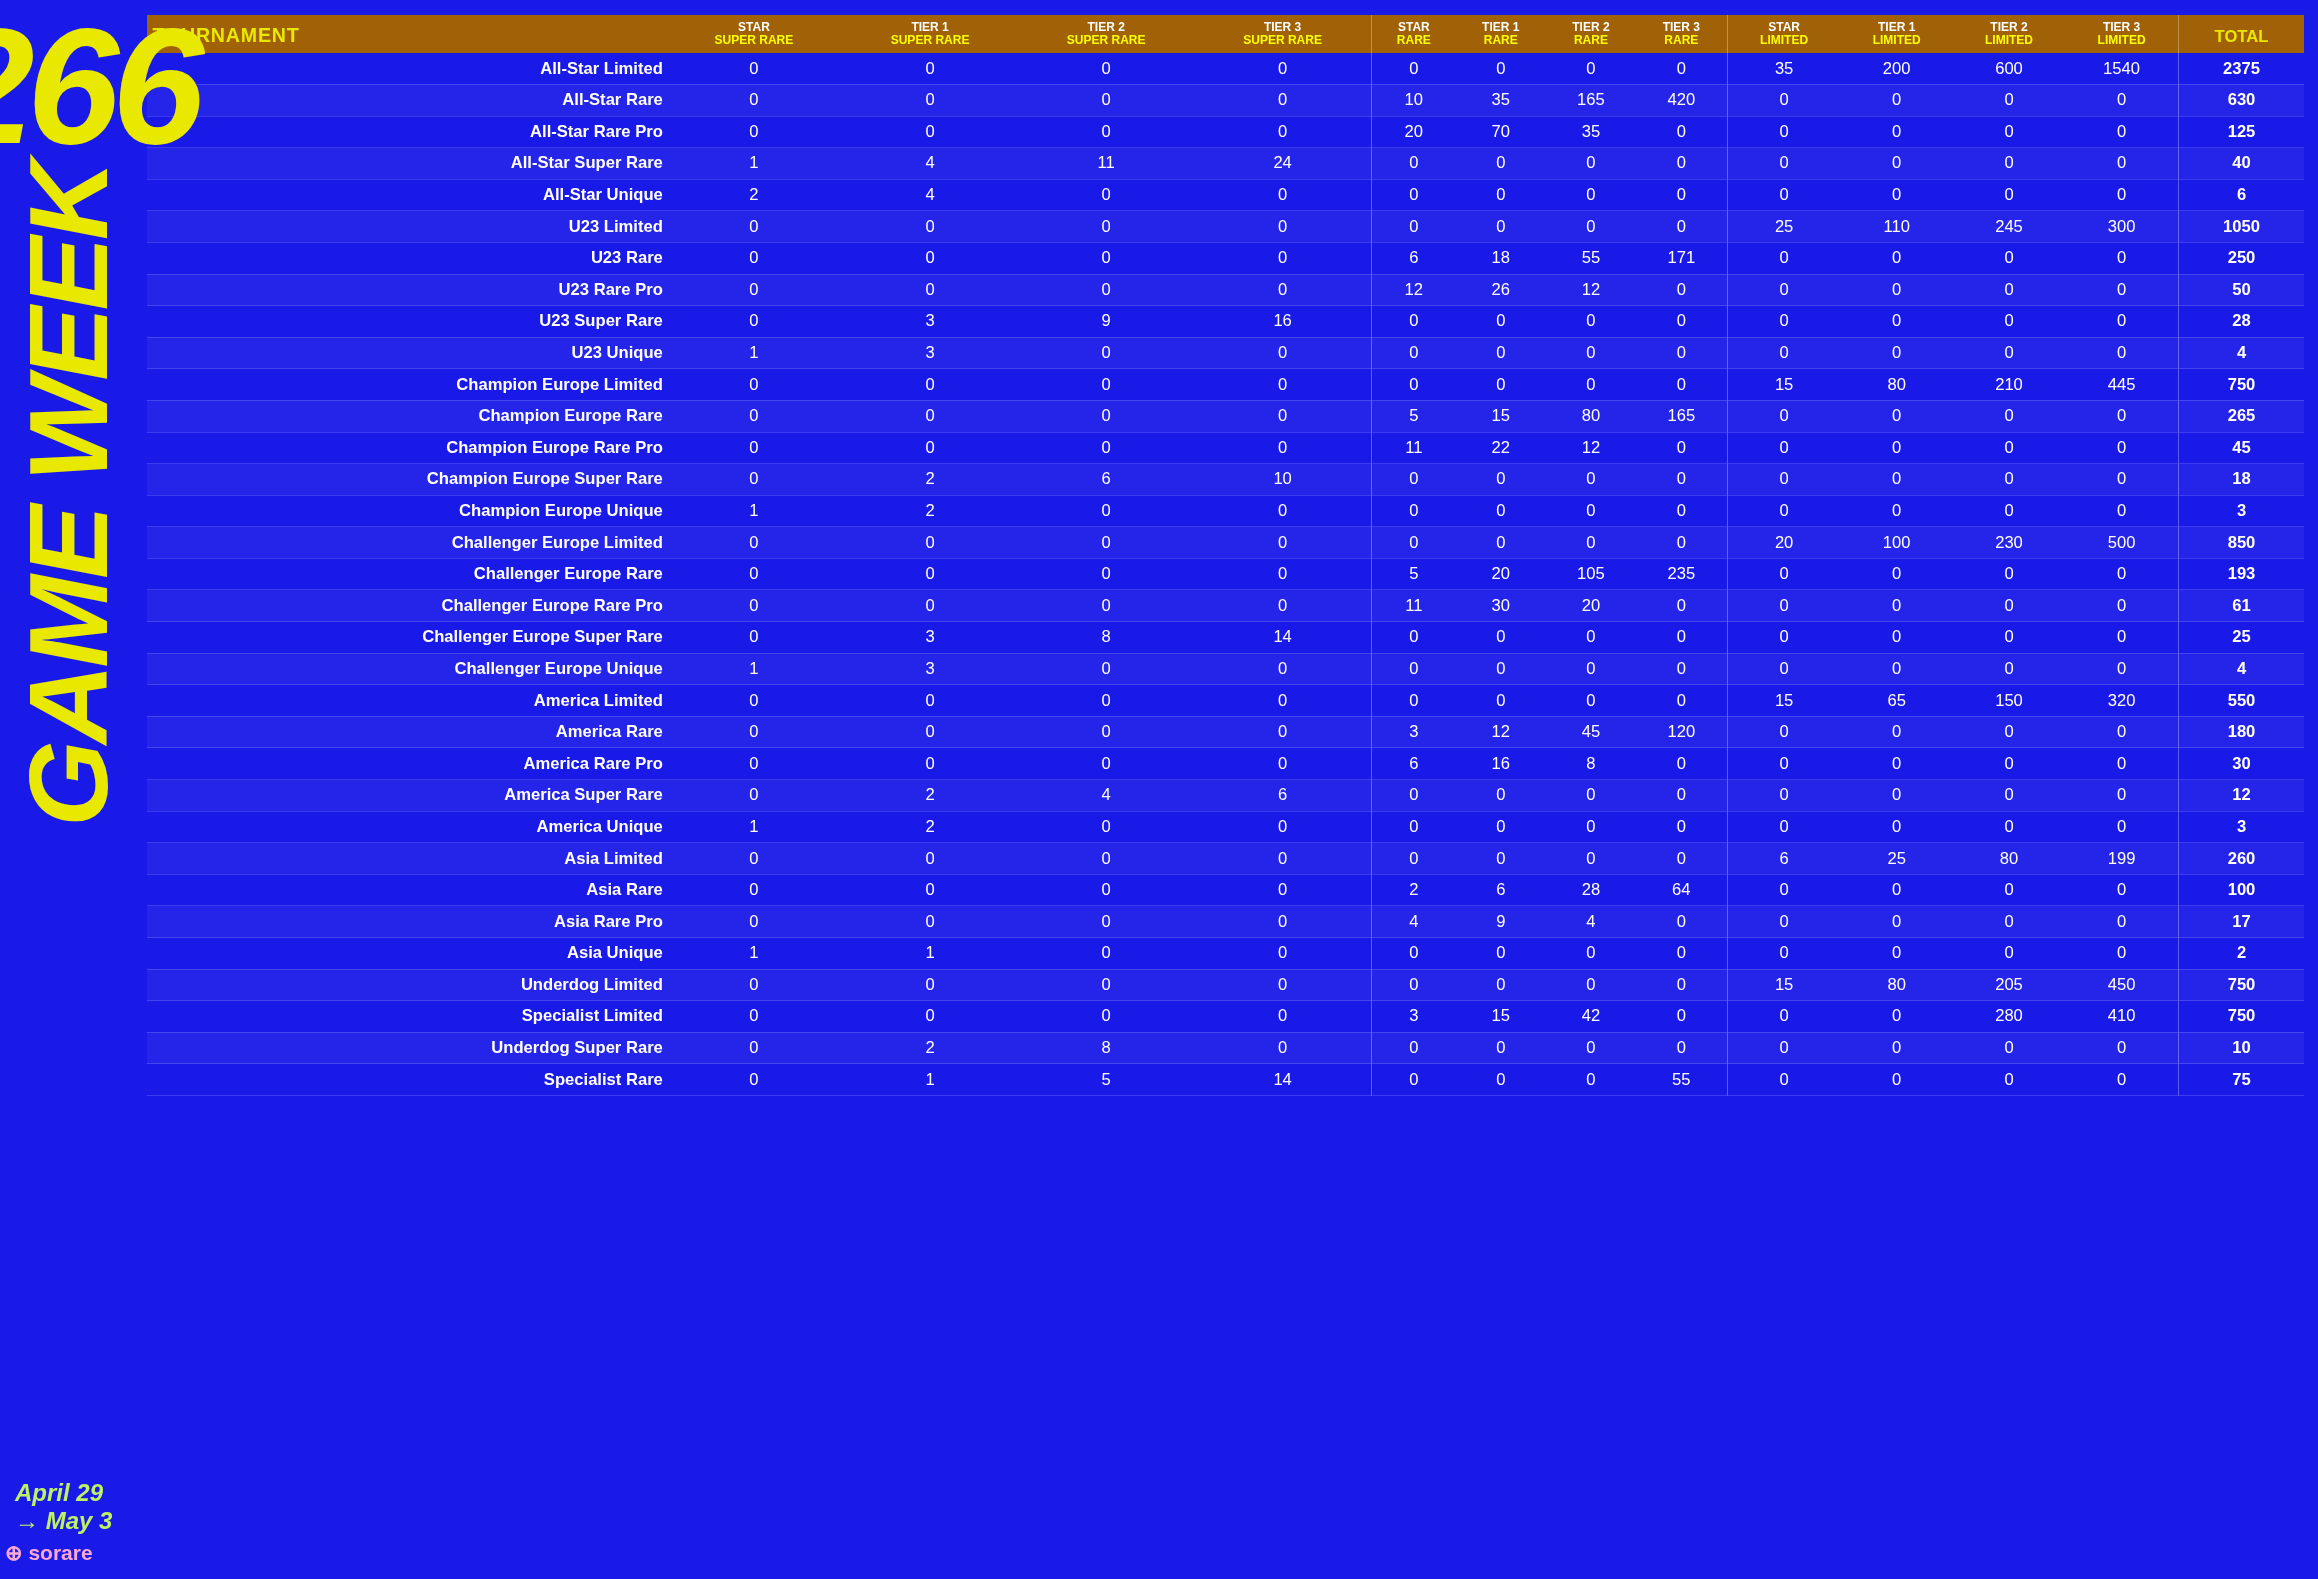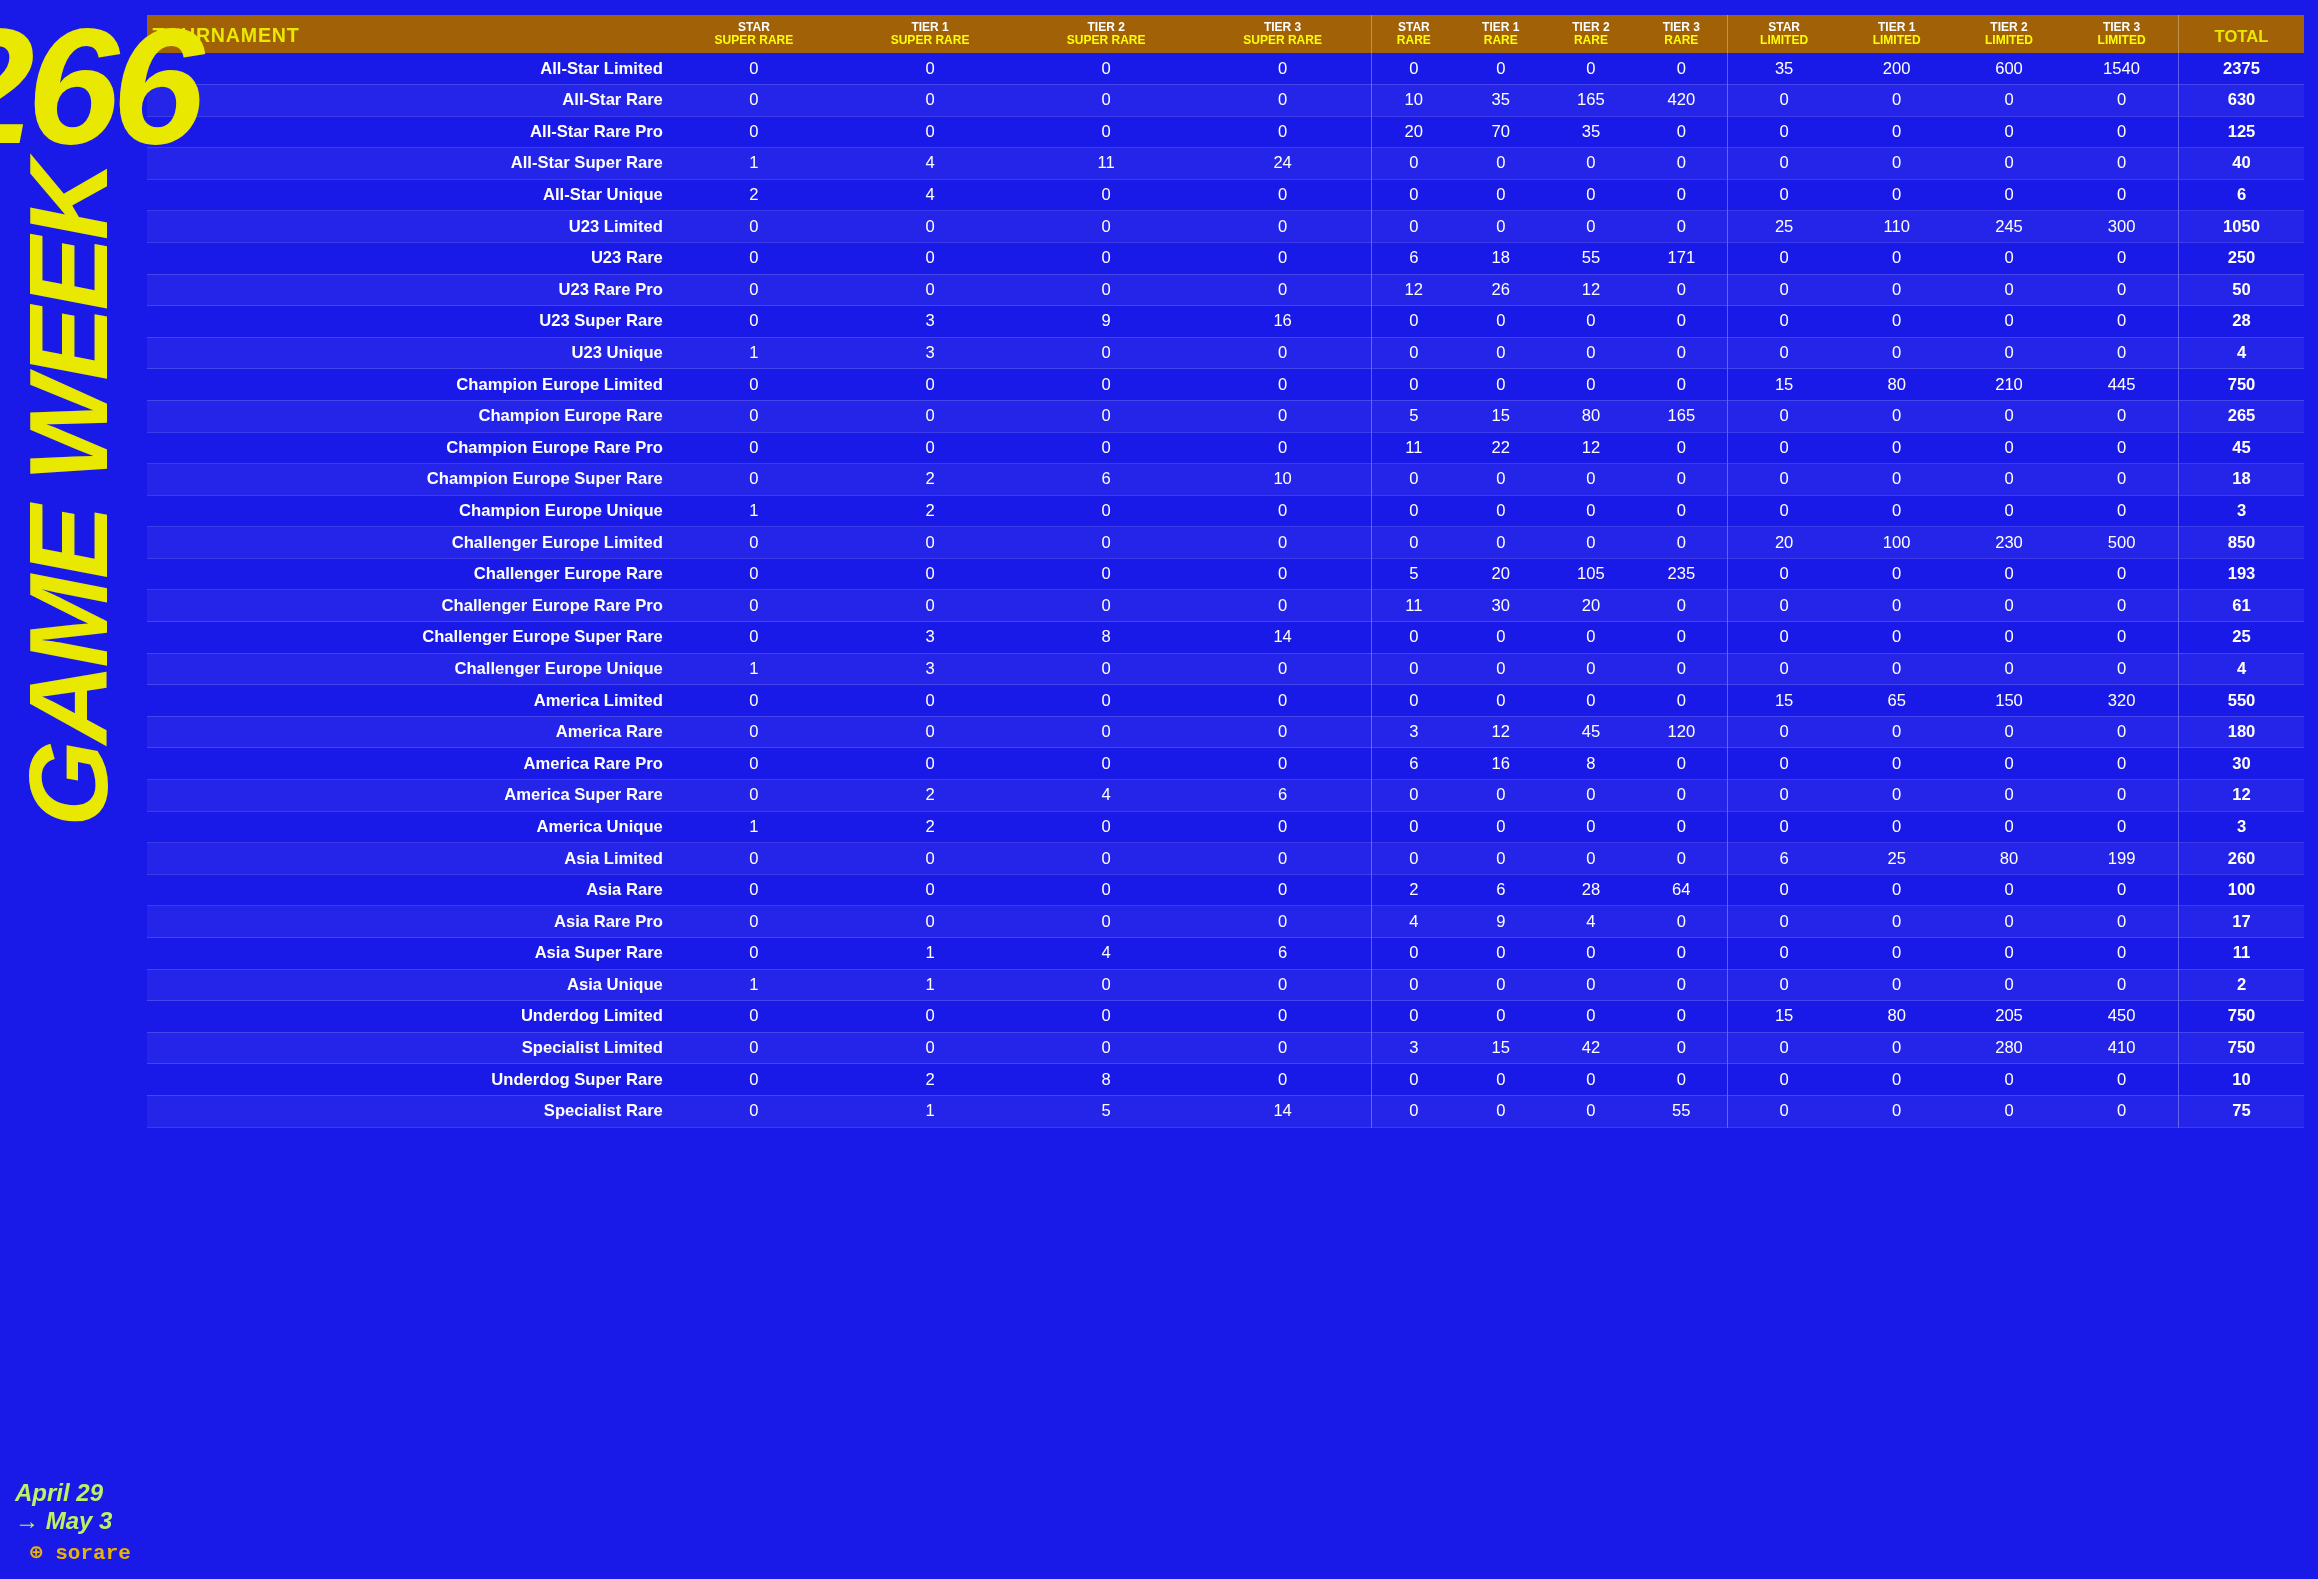--- a/index.html
+++ b/index.html
@@ -65,28 +65,27 @@
       font-size: 24px;
       font-weight: 700;
       display: flex;
       align-items: center;
       gap: 6px;
     }
 
     .sorare-logo {
       position: absolute;
       bottom: 15px;
-      left: 30px;
-      color: #eab308;
+      left: 5px;
+      color: #f9a8d4;
       font-size: 21px;
       font-weight: 700;
       display: flex;
       align-items: center;
       gap: 6px;
-      font-family: Liberation Mono, monospace;
     }
 
     
     .main-content {
       margin-left: 139px;
       padding: 15px 15px 15px 7.5px;
     }
 
     
     .data-table {
@@ -714,36 +713,20 @@
           <td>9</td>
           <td>4</td>
           <td>0</td>
           <td class="sep-col">0</td>
           <td>0</td>
           <td>0</td>
           <td>0</td>
           <td class="sep-col total-col">17</td>
         </tr>
         <tr>
-          <td class="tournament-name">Asia Super Rare</td>
-          <td>0</td>
-          <td>1</td>
-          <td>4</td>
-          <td>6</td>
-          <td class="sep-col">0</td>
-          <td>0</td>
-          <td>0</td>
-          <td>0</td>
-          <td class="sep-col">0</td>
-          <td>0</td>
-          <td>0</td>
-          <td>0</td>
-          <td class="sep-col total-col">11</td>
-        </tr>
-        <tr>
           <td class="tournament-name">Asia Unique</td>
           <td>1</td>
           <td>1</td>
           <td>0</td>
           <td>0</td>
           <td class="sep-col">0</td>
           <td>0</td>
           <td>0</td>
           <td>0</td>
           <td class="sep-col">0</td>

